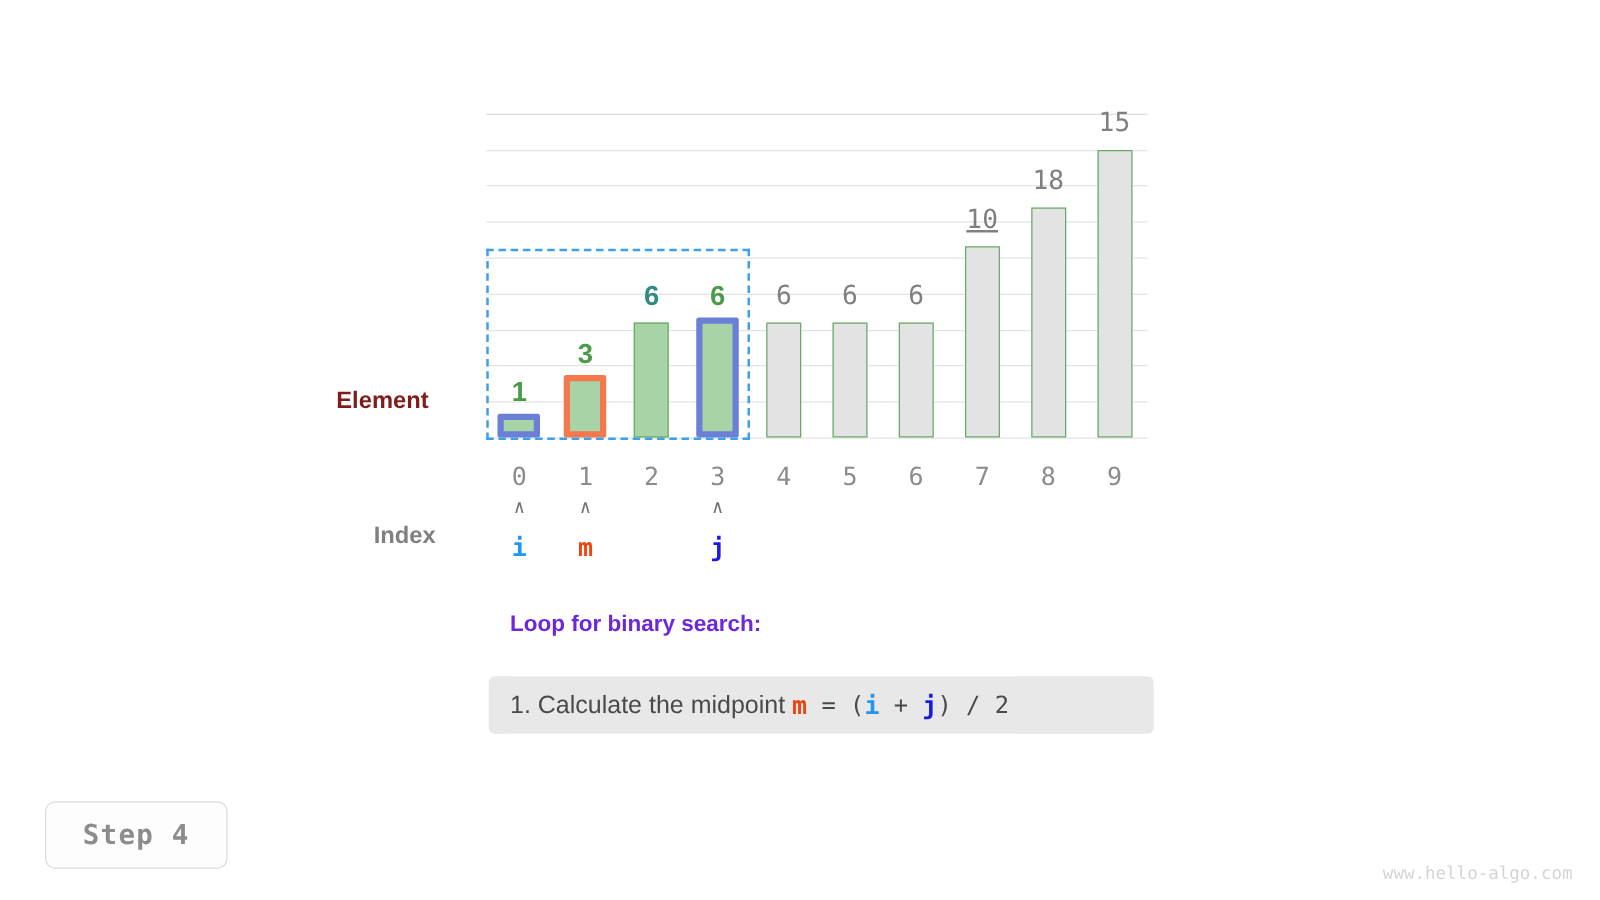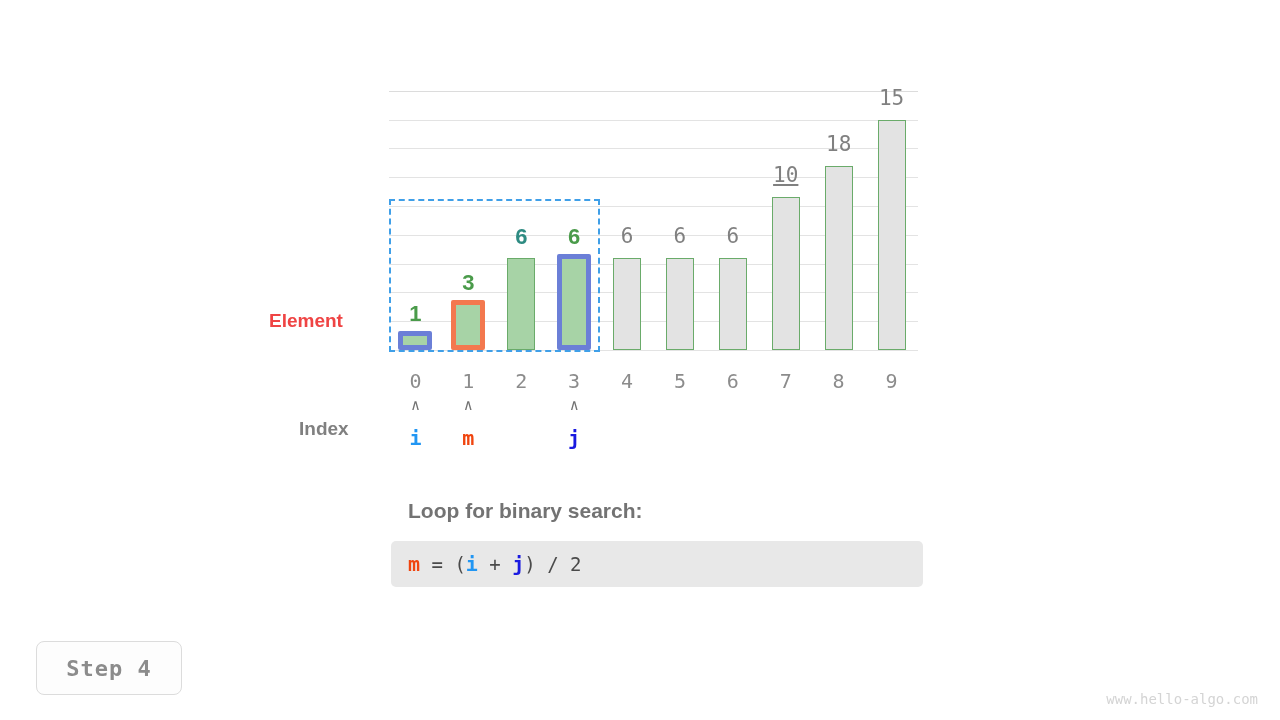--- a/index.html
+++ b/index.html
@@ -68,21 +68,21 @@
     box-sizing: border-box;
     background: transparent;
   }
 
   .axis-label {
     position: absolute;
     font-size: 19px;
     font-weight: bold;
     font-family: "Liberation Sans", sans-serif;
   }
-  .axis-label.element { color: #ef4444; }
+  .axis-label.element { color: #7f1d1d; }
   .axis-label.index   { color: #808080; }
 
   .idxlabel {
     position: absolute;
     text-align: center;
     font-size: 20px;
     color: #8c8c8c;
     font-family: "DejaVu Sans Mono", monospace;
   }
   .caret {
@@ -98,24 +98,24 @@
     text-align: center;
     font-size: 20px;
     font-weight: bold;
     font-family: "DejaVu Sans Mono", monospace;
     line-height: 1;
   }
 
   
   .caption-title {
     position: absolute;
-    left: 408px; top: 499px;
-    font-size: 21px;
-    font-weight: bold;
-    color: #737373;
+    left: 408px; top: 489px;
+    font-size: 18px;
+    font-weight: bold;
+    color: #6d28d9;
     font-family: "Liberation Sans", sans-serif;
   }
   .formula-box {
     position: absolute;
     left: 391px; top: 541px;
     width: 532px; height: 46px;
     background: #e8e8e8;
     border-radius: 5px;
   }
   .formula-text {
@@ -216,20 +216,21 @@
 
   <div class="dashbox" style="left:389px; top:199px; width:211px; height:153px;"></div>
 
   <div class="axis-label element" style="left:269px; top:310px;">Element</div>
   <div class="axis-label index" style="left:299px; top:370px;margin-top:48px;">Index</div>
 
   <div class="caption-title">Loop for binary search:</div>
 
   <div class="formula-box"></div>
   <div class="formula-text">
+    <span>1. Calculate the midpoint </span>
     <span class="v-m">m</span>
     <span class="mono"> = </span>
     <span class="mono">(</span>
     <span class="v-i">i</span>
     <span class="mono"> + </span>
     <span class="v-j">j</span>
     <span class="mono">)</span>
     <span class="mono"> / </span>
     <span class="mono">2</span>
   </div>

